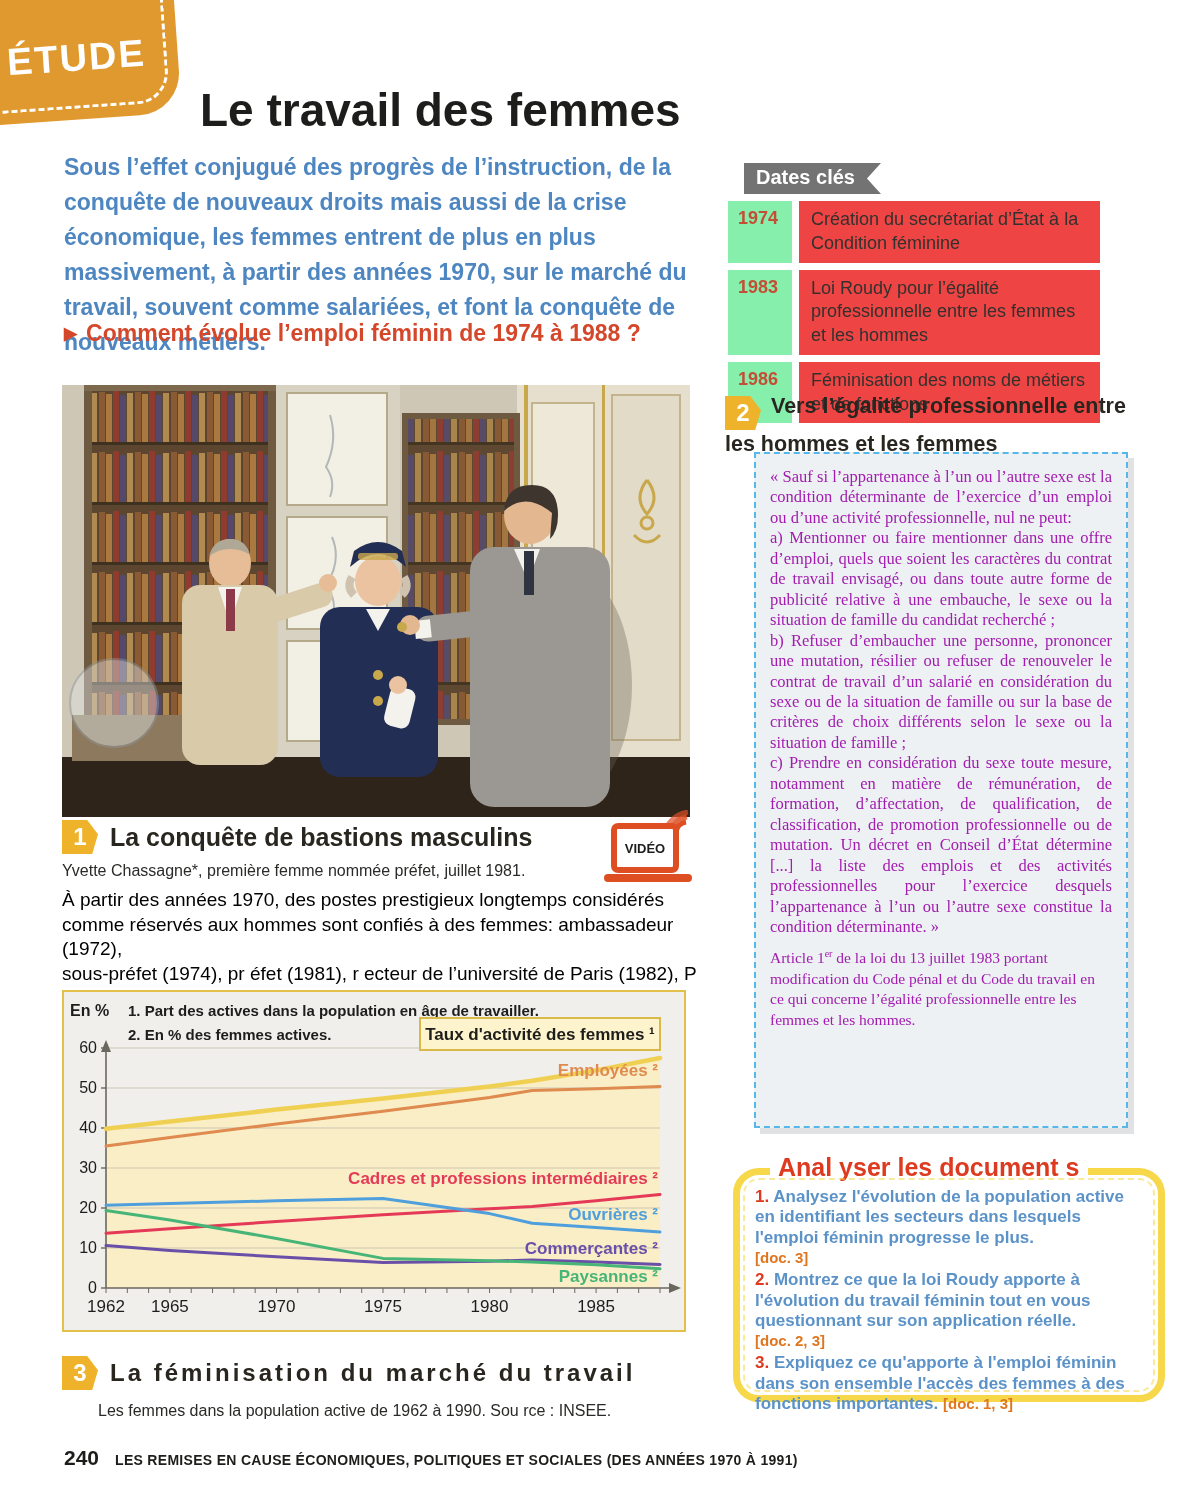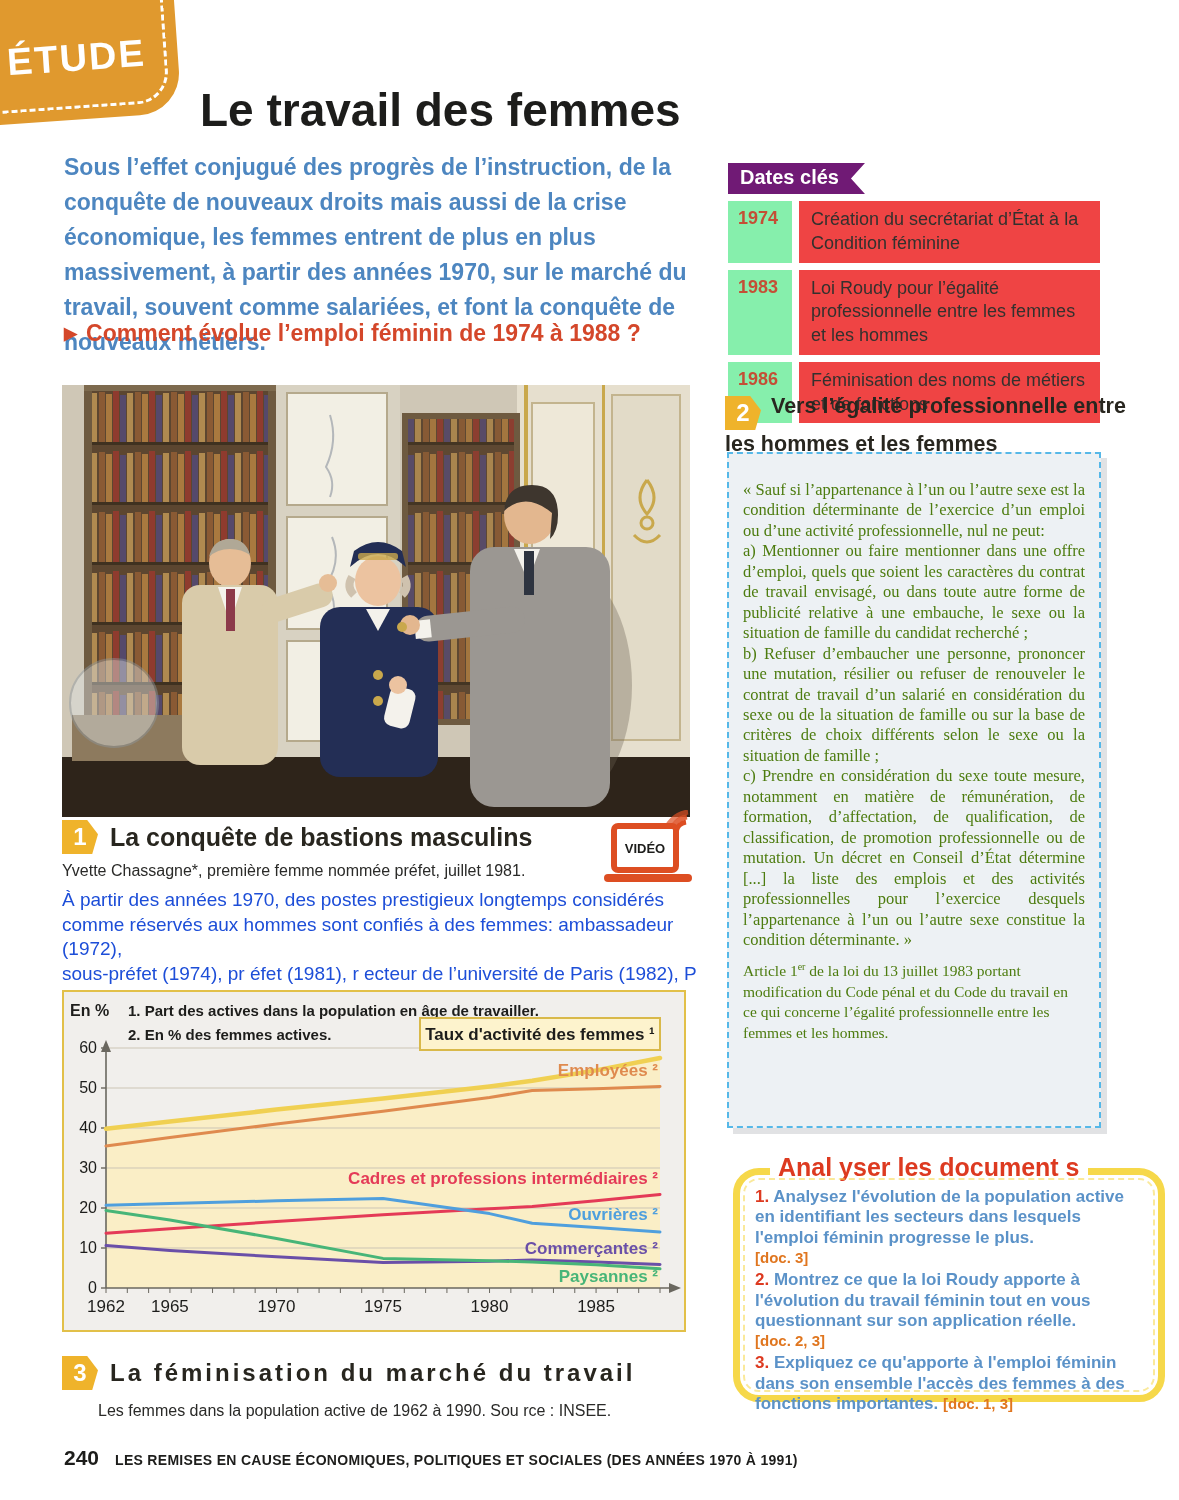--- a/index.html
+++ b/index.html
@@ -14,60 +14,60 @@
 
   .main-title{position:absolute;left:200px;top:52px;font-size:46px;font-weight:bold;color:#1d1d1b;}
 
   .intro{position:absolute;left:64px;top:150px;width:658px;font-size:23px;font-weight:bold;
          color:#4d86c0;line-height:1.52;}
   .question{position:absolute;left:64px;top:320px;font-size:23px;font-weight:bold;color:#d4472a;}
   .question .marker{font-size:17px;margin-right:9px;vertical-align:2px;}
 
   
   .dates{position:absolute;left:728px;top:163px;width:372px;}
-  .dates-tab{display:inline-block;background:#701a75;color:#fff;font-weight:bold;font-size:20px;
-             padding:3px 26px 5px 12px;clip-path:polygon(0 0,100% 0,calc(100% - 14px) 50%,100% 100%,0 100%);}
+  .dates-tab{display:inline-block;background:#737373;color:#fff;font-weight:bold;font-size:20px;
+             padding:3px 26px 5px 12px;clip-path:polygon(0 0,100% 0,calc(100% - 14px) 50%,100% 100%,0 100%);margin-left:16px;}
   .date-row{display:flex;margin-top:7px;font-size:18px;}
   .date-year{width:54px;background:#86efac;color:#c44e35;font-weight:bold;padding:7px 0 7px 10px;}
   .date-text{flex:1;background:#ef4444;margin-left:7px;padding:7px 12px;color:#33312e;line-height:1.32;}
 
   
   .photo{position:absolute;left:62px;top:385px;width:628px;height:432px;}
 
   .doc-badge{width:36px;height:34px;background:#efb32b;color:#fff;font-weight:bold;font-size:24px;
              text-align:center;line-height:34px;flex:0 0 36px;
              clip-path:polygon(0 0,70% 0,100% 42%,84% 100%,0 100%);}
   .doc1-header{position:absolute;left:62px;top:820px;display:flex;align-items:center;gap:12px;}
   .doc-title{font-size:25px;font-weight:bold;color:#28261f;}
   .caption{position:absolute;left:62px;top:862px;font-size:16px;color:#2a2a28;}
-  .doc1-body{position:absolute;left:62px;top:888px;width:665px;font-size:19px;color:#1d4ed8;line-height:1.3;}
+  .doc1-body{position:absolute;left:62px;top:888px;width:665px;font-size:19px;color:#000000;line-height:1.3;}
 
   .video{position:absolute;left:598px;top:810px;width:100px;height:84px;}
 
   
   .chart-box{position:absolute;left:62px;top:990px;width:624px;height:342px;border:2px solid #e2c049;
              background:#f1efec;box-sizing:border-box;}
   .doc3-header{position:absolute;left:62px;top:1356px;display:flex;align-items:center;gap:12px;}
   .doc3-header .doc-title{letter-spacing:3px;font-size:24px;}
   .caption3{position:absolute;left:62px;top:1402px;font-size:16px;color:#2a2a28;margin-left:36px;}
 
   .footer{position:absolute;left:64px;top:1446px;display:flex;align-items:baseline;gap:16px;}
   .footer .pnum{font-size:21px;font-weight:bold;}
   .footer .chapter{font-size:14px;font-weight:bold;letter-spacing:.3px;}
 
   
   .doc2-header{position:absolute;left:725px;top:392px;width:400px;font-size:21.5px;font-weight:bold;
                color:#28261f;line-height:1.35;}
   .doc2-header .doc-badge{display:inline-block;vertical-align:-8px;margin-right:10px;line-height:34px;}
   .doc2-header .l1{white-space:nowrap;}
 
-  .quote{position:absolute;left:727px;top:452px;width:374px;height:676px;box-sizing:border-box;
+  .quote{position:absolute;left:754px;top:452px;width:374px;height:676px;box-sizing:border-box;
          background:#edf1f4;border:2px dashed #56b8e8;box-shadow:6px 6px 0 rgba(175,180,184,.38);
-         padding:26px 14px;font-family:"Liberation Serif","DejaVu Serif",serif;font-size:16.5px;
-         line-height:1.24;color:#4d7c0f;text-align:justify;}
+         padding:13px 14px;font-family:"Liberation Serif","DejaVu Serif",serif;font-size:16.5px;
+         line-height:1.24;color:#a21caf;text-align:justify;}
   .quote p{margin:0;}
   .citation{margin-top:10px;text-align:left;font-size:15.5px;line-height:1.32;}
   .citation sup{font-size:10px;}
 
   
   .analyser{position:absolute;left:733px;top:1168px;width:432px;height:234px;border:7px solid #f6d84a;
             border-radius:26px;background:#fff;box-sizing:border-box;}
   .analyser::after{content:"";position:absolute;inset:3px;border:2px dashed rgba(246,216,74,.55);
             border-radius:16px;pointer-events:none;}
   .analyser-title{position:absolute;top:-22px;left:30px;background:#fff;padding:0 8px;font-size:25px;

